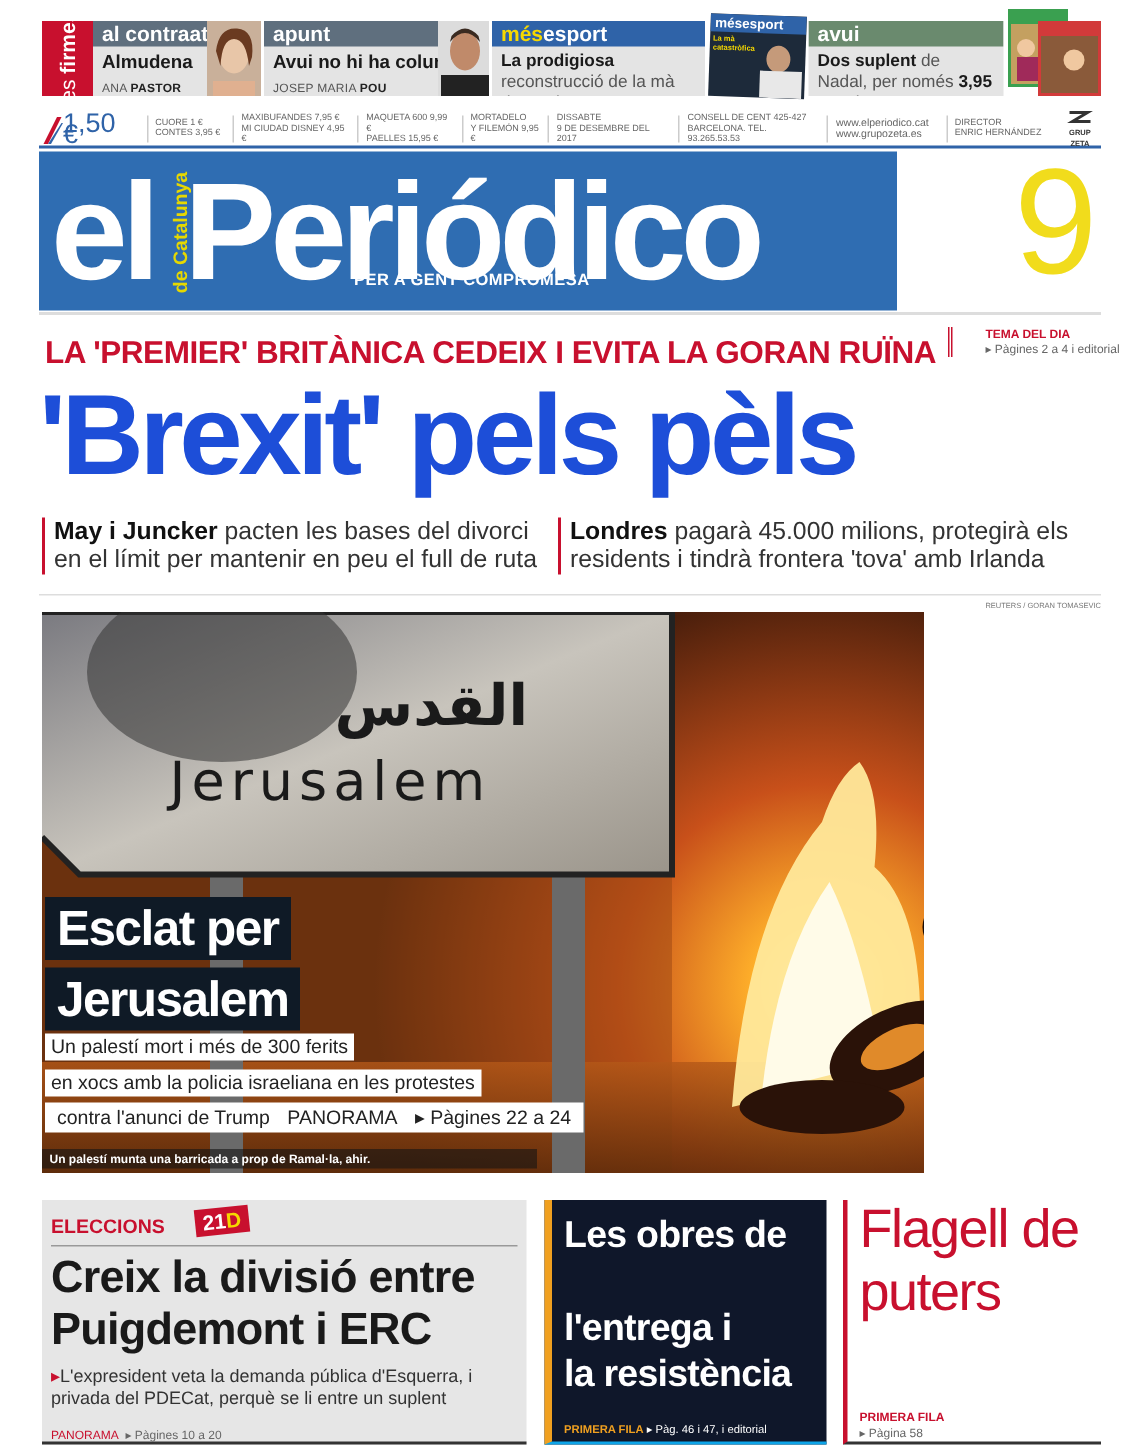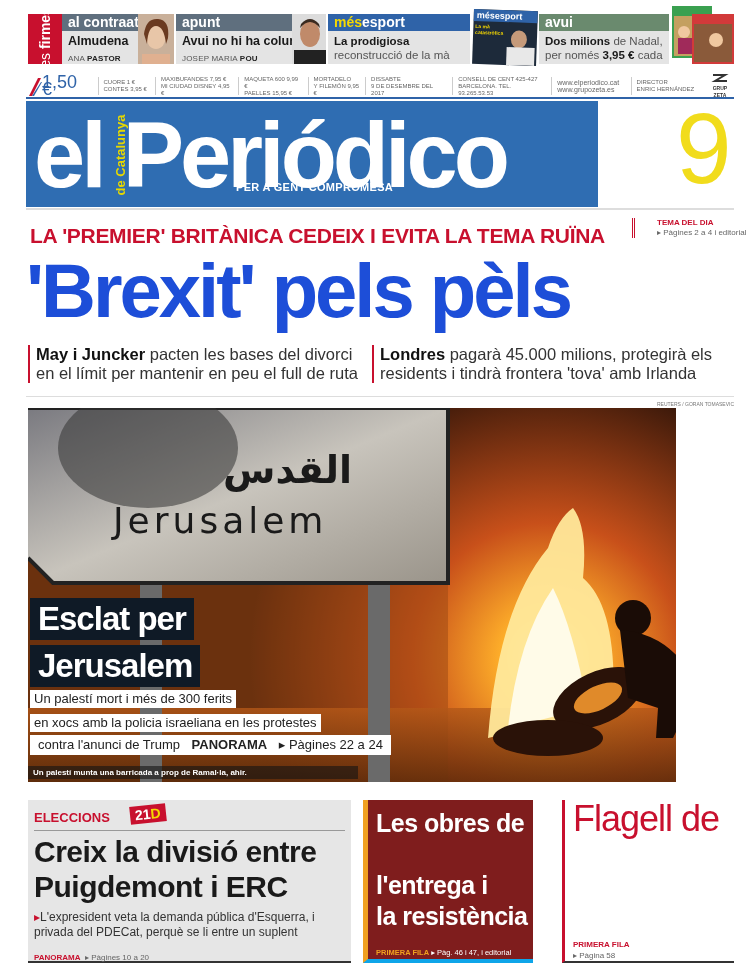--- a/index.html
+++ b/index.html
@@ -36,40 +36,40 @@
 .kicker{left:30px;top:224px;color:#c8102e;font-size:21px;font-weight:700;letter-spacing:-.3px}
 .tema{left:632px;top:218px;border-left:3px double #c8102e;padding-left:22px;font-size:8px;line-height:10px}
 .tema .t{color:#c8102e;font-weight:700}
 .tema .p{color:#666}
 .headline{left:26px;top:246px;font-size:76px;font-weight:700;letter-spacing:-3px;line-height:90px;color:#1d4ed8}
 .sub{top:345px;font-size:16.5px;line-height:19px;border-left:2px solid #c8102e;padding-left:6px;color:#333}
 .sub b{color:#111}
 .hr1{left:26px;top:396px;width:708px;height:1px;background:#ddd}
 .credit{right:16px;top:401px;font-size:5px;color:#777}
 
-.photo-main{left:28px;top:408px;width:648px;height:374px;overflow:hidden;background:#a16207}
+.photo-main{left:28px;top:408px;width:588px;height:374px;overflow:hidden;background:#a16207}
 .photo-main svg{display:block}
 .esclat{left:30px;top:598px}
 .esclat .l{display:inline-block;background:#0f1a26;color:#fff;font-size:33px;font-weight:700;padding:2px 8px;line-height:38px;margin-bottom:5px;letter-spacing:-1px}
 .lede{left:30px}
 .lede span{display:inline-block;background:#fff;color:#222;font-size:13px;padding:1px 4px;line-height:16px}
-.pan{color:#c8102e;font-weight:700;font-size:8px}
+.pan{color:#c8102e;font-weight:400;font-size:8px}
 .pag{color:#666;font-size:8px}
 .cap{left:28px;top:766px;background:rgba(20,20,20,.6);color:#fff;font-size:8px;font-weight:700;padding:2px 5px;width:330px}
 
 .elec{left:28px;top:800px;width:323px;height:163px;background:#e6e6e6;border-bottom:2px solid #333}
 .elec .lbl{position:absolute;left:6px;top:10px;color:#c8102e;font-size:13px;font-weight:700}
 .badge{position:absolute;left:102px;top:5px;background:#c8102e;color:#fff;font-weight:700;font-size:14px;padding:1px 5px;transform:rotate(-6deg)}
 .badge .d{color:#f5d800}
 .elec .rule{position:absolute;left:6px;right:6px;top:30px;height:1px;background:#999}
 .elec .h{position:absolute;left:6px;top:34px;font-size:30px;font-weight:700;line-height:35px;letter-spacing:-.5px;color:#1a1a1a}
 .elec .d1{position:absolute;left:6px;top:110px;font-size:12px;line-height:15px;color:#333;width:315px}
 .arrow{color:#c8102e}
 .elec .pn{position:absolute;left:6px;top:146px}
-.sixena{left:363px;top:800px;width:170px;height:163px;background:#7f1d1d;border-left:5px solid #f0a020;border-bottom:4px solid #0ea5e9}
+.sixena{left:363px;top:800px;width:188px;height:163px;background:#0f172a;border-left:5px solid #f0a020;border-bottom:2px solid #0ea5e9}
 .sixena .h{position:absolute;left:8px;top:8px;color:#fff;font-size:25px;font-weight:700;line-height:31px;letter-spacing:-.5px}
 .sixena .f{position:absolute;left:8px;top:148px;font-size:7.5px;color:#fff}
 .sixena .f b{color:#f0a020}
 .flag{left:562px;top:800px;width:172px;height:163px;border-left:3px solid #c8102e;border-bottom:2px solid #333}
 .flag .h{position:absolute;left:8px;top:-2px;color:#c8102e;font-size:36px;font-weight:300;line-height:42px;letter-spacing:-1px}
 .flag .d1{position:absolute;left:8px;top:90px;font-size:11px;line-height:14px;color:#444}
 .flag .f1{position:absolute;left:8px;top:140px;color:#c8102e;font-size:8px;font-weight:700}
 .flag .f2{position:absolute;left:8px;top:151px;color:#666;font-size:8px}
 </style>
 </head>
@@ -115,21 +115,21 @@
   <div style="background:#2f63a8;color:#fff;font-size:9px;font-weight:700;padding:1px 3px">mésesport</div>
   <div style="color:#f5d800;font-size:5px;padding:2px;width:28px;font-weight:700">La mà catastròfica</div>
   <svg width="40" height="40" viewBox="0 0 40 40" style="position:absolute;right:0;bottom:0">
       <ellipse cx="22" cy="14" rx="8" ry="9" fill="#c59a7a"></ellipse>
       <rect x="10" y="22" width="28" height="18" fill="#e8e8e8"></rect>
     </svg>
 </div>
 
 <div class="abs promo avui" style="left:539px;width:130px">
   <div class="hd">avui</div>
-  <div class="bd" style="font-size:11.5px;line-height:14px"><b>Dos milions</b><span style="color:#555"> de Nadal, per només </span><b>3,95 €</b><span style="color:#555"> cada un</span></div>
+  <div class="bd" style="font-size:11.5px;line-height:14px"><b>Dos suplent</b><span style="color:#555"> de Nadal, per només </span><b>3,95 €</b><span style="color:#555"> cada un</span></div>
 </div>
 <svg class="abs" style="left:670px;top:6px" width="66" height="60" viewBox="0 0 66 60">
     <rect x="2" y="0" width="40" height="52" fill="#3aa050"></rect>
     <rect x="4" y="10" width="36" height="40" fill="#c4a060"></rect>
     <rect x="22" y="8" width="42" height="50" fill="#d23a3a"></rect>
     <rect x="24" y="18" width="38" height="38" fill="#8a5a3a"></rect>
     <circle cx="14" cy="26" r="6" fill="#f0c8a0"></circle>
     <circle cx="46" cy="34" r="7" fill="#f0c8a0"></circle>
     <rect x="8" y="32" width="14" height="16" fill="#a02a5a"></rect>
   </svg>
@@ -184,21 +184,21 @@
   <div class="logo"><span>el</span><span style="margin-left:20px">Periódico</span></div>
   <div class="cat">
       <span>de Catalunya</span>
     </div>
   <div class="slogan">PER A GENT COMPROMESA</div>
   <div class="ds">ds.</div>
   <div class="day">9</div>
 </div>
 <div class="abs" style="left:26px;top:208px;width:708px;height:2px;background:#ddd"></div>
 
-<div class="abs kicker">LA 'PREMIER' BRITÀNICA CEDEIX I EVITA LA TEMA RUÏNA</div>
+<div class="abs kicker">LA 'PREMIER' BRITÀNICA CEDEIX I EVITA LA GORAN RUÏNA</div>
 <div class="abs tema">
   <div class="t">TEMA DEL DIA</div>
   <div class="p">▸ Pàgines 2 a 4 i editorial</div>
 </div>
 <div class="abs headline">'Brexit' pels pèls</div>
 <div class="abs sub" style="left:28px;width:340px">
   <b>May i Juncker</b><span> pacten les bases del divorci</span><br><span>en el límit per mantenir en peu el full de ruta</span>
 </div>
 <div class="abs sub" style="left:372px;width:370px">
   <b>Londres</b><span> pagarà 45.000 milions, protegirà els</span><br><span>residents i tindrà frontera 'tova' amb Irlanda</span>
@@ -267,16 +267,16 @@
   <div class="h">
     <span>Les obres de</span><br>
     <br>
     <span>l'entrega i</span><br>
     <span>la resistència</span>
   </div>
   <div class="f"><b>PRIMERA FILA</b> <span>▸ Pàg. 46 i 47, i editorial</span></div>
 </div>
 
 <div class="abs flag">
-  <div class="h"><span>Flagell de</span><br></div>
+  <div class="h"><span>Flagell de</span><br><span>puters</span></div>
   <div class="f1">PRIMERA FILA</div>
   <div class="f2">▸ Pàgina 58</div>
 </div>
 
 </body></html>

